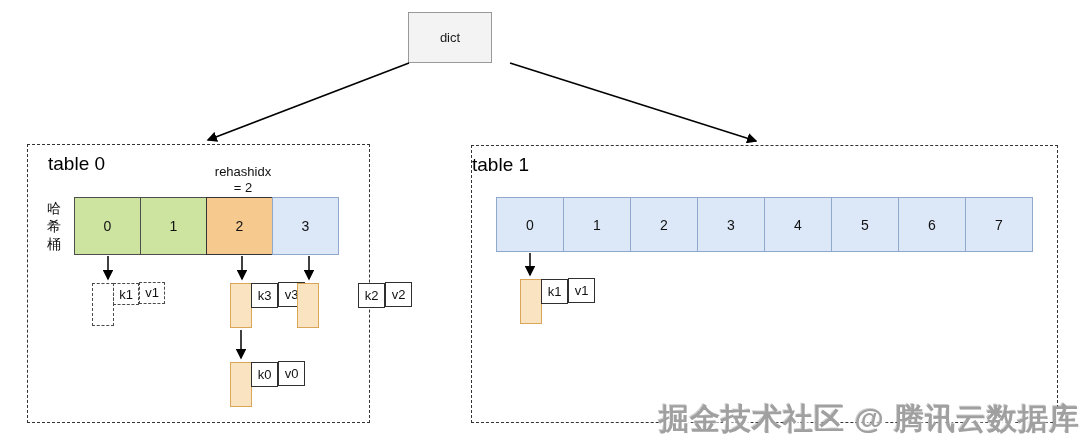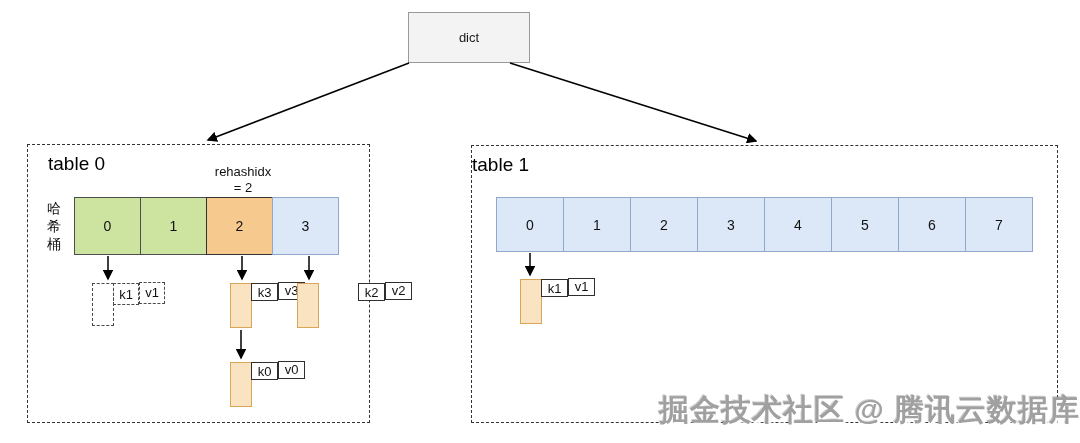--- a/index.html
+++ b/index.html
@@ -1,21 +1,21 @@
 <!DOCTYPE html>
 <html><head>
 <meta charset="utf-8">
 <style>
   * { margin:0; padding:0; box-sizing:border-box; }
   body { background:#ffffff; font-family:"Liberation Sans","DejaVu Sans",sans-serif; }
   #canvas { position:relative; width:1080px; height:443px; background:#ffffff; overflow:hidden; }
 
   
   .dict-box {
-    position:absolute; left:408px; top:12px; width:122px; height:51px;
+    position:absolute; left:408px; top:12px; width:84px; height:51px;
     background:#f3f3f3; border:1px solid #999;
     display:flex; align-items:center; justify-content:center;
     font-size:13px; color:#1a1a1a; z-index:4;
   }
 
   
   #arrows { position:absolute; left:0; top:0; width:1080px; height:443px; pointer-events:none; z-index:6; }
 
   
   .table-box { position:absolute; border:1.5px dashed #333; background:transparent; z-index:1; }
@@ -49,39 +49,39 @@
   .bucket + .bucket { margin-left:-1px; }
   .bucket.migrated  { background:#cde3a0; border:1px solid #4d4d4d; }
   .bucket.rehashing { background:#f6c98f; border:1px solid #333333; }
   .bucket.pending   { background:#dce8f8; border:1px solid #8fa8cb; }
 
   
   .node { position:absolute; display:flex; z-index:4; }
   .node-bar { width:22px; height:45px; background:#f9e3c1; border:1px solid #d9a559; }
   .node-cells { display:flex; flex-direction:row; margin-left:-1px; }
   .node-cell {
-    width:27px; height:18px; background:#ffffff; border:1.5px solid #2f2f2f;
+    width:27px; height:25px; background:#ffffff; border:1.5px solid #2f2f2f;
     display:flex; align-items:center; justify-content:center;
     font-size:13px; color:#111;
   }
   .node-cell + .node-cell { margin-top:-1.5px; }
 
   
   .node.ghost .node-bar { background:transparent; border:1.5px dashed #4a4a4a; height:43px; }
   .node.ghost .node-cell { background:transparent; border:1.5px dashed #4a4a4a; height:22px; width:26px; }
 
   .node-k3v3 { left:230px; top:283px; }
   .node-k0v0 { left:230px; top:362px; }
   .node-k2v2 { left:297px; top:283px;gap:40px; }
   .node-ghost { left:92px; top:283px; }
   .node-t1k1 { left:520px; top:279px; }
 
   
   .watermark {
-    position:absolute; right:0px; bottom:12px; z-index:10;
+    position:absolute; right:0px; bottom:3px; z-index:10;
     font-size:30px; font-weight:bold; letter-spacing:1px;
     color:#a0a0a0; white-space:nowrap;
     text-shadow: 2px 2px 0 #ffffff, 3px 3px 3px rgba(255,255,255,0.9), -1px -1px 0 rgba(110,110,110,0.35);
   }
 </style>
 </head>
 <body>
 
 <div id="canvas">
 

